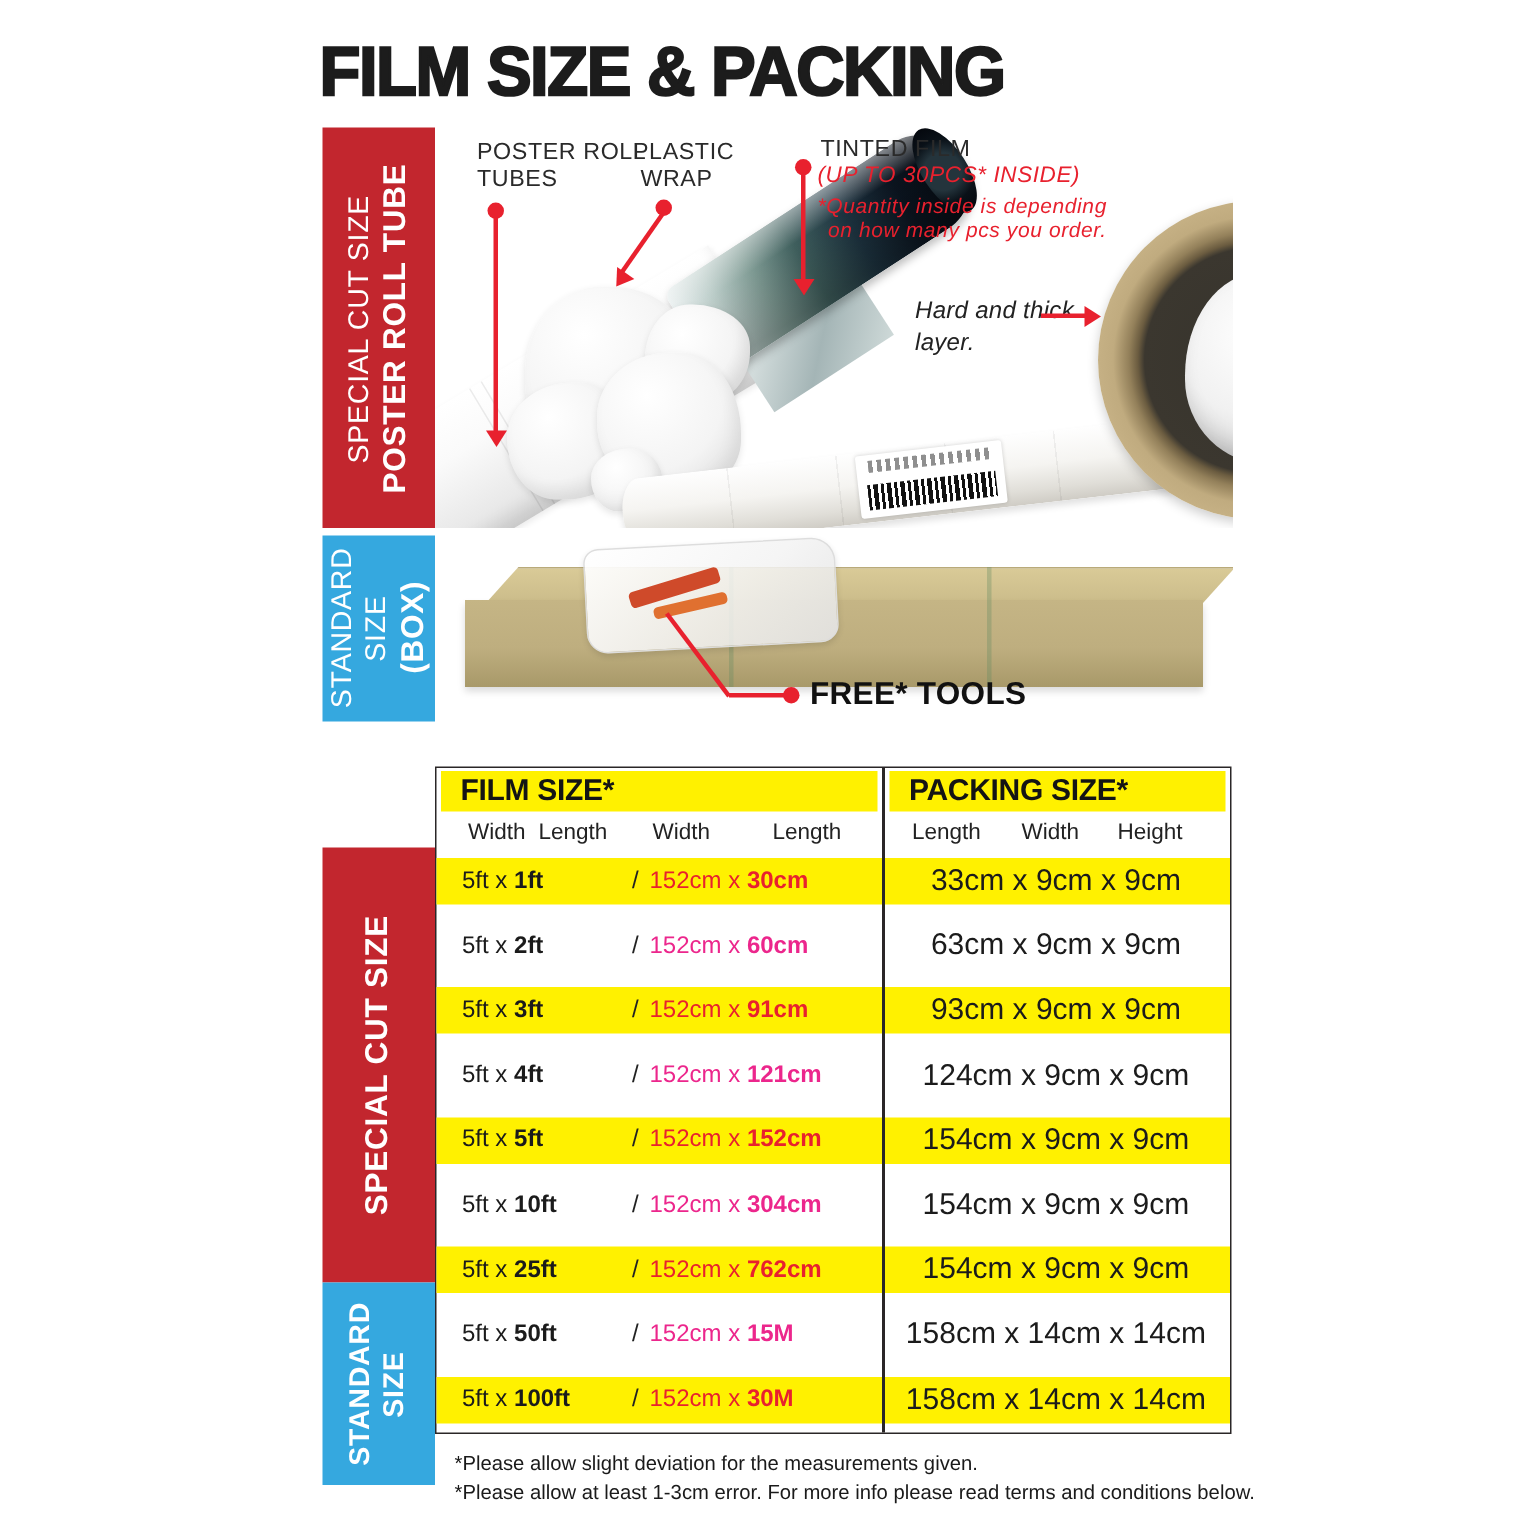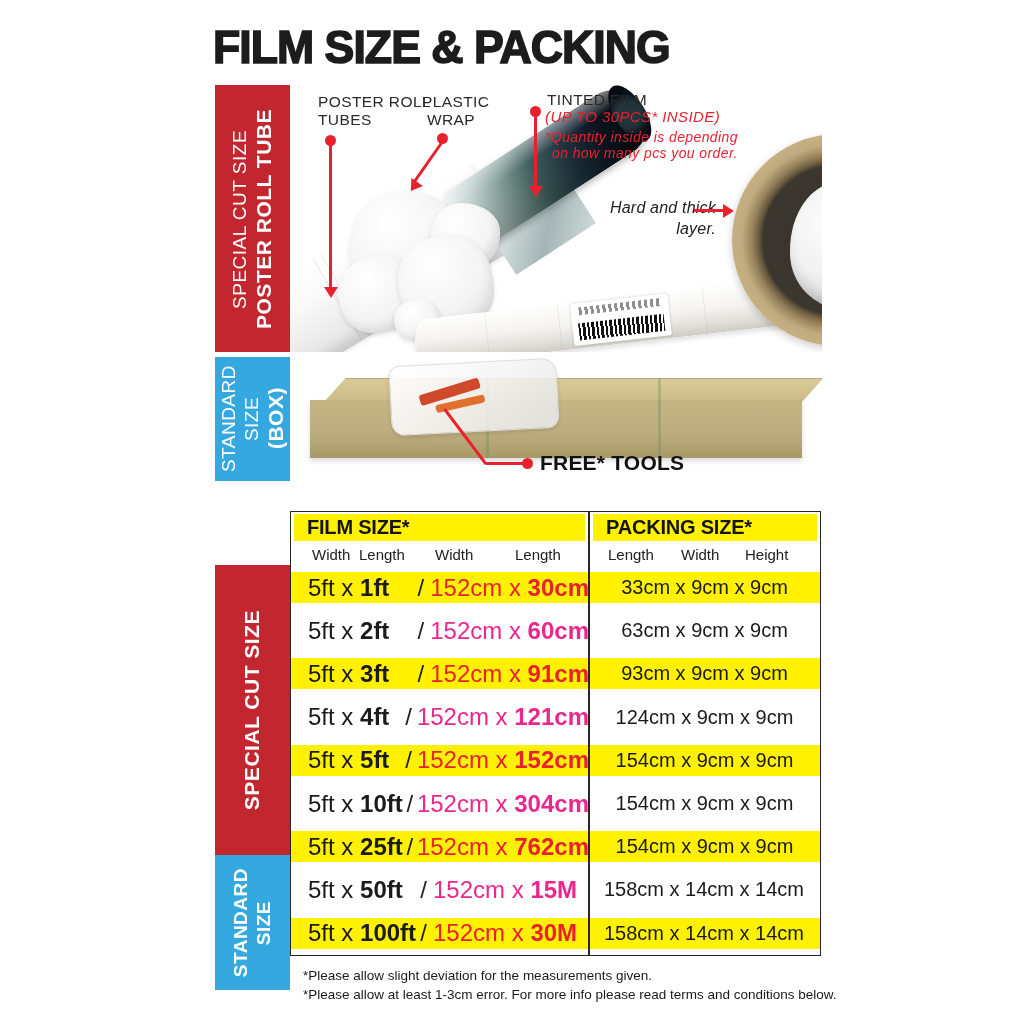--- a/index.html
+++ b/index.html
@@ -123,21 +123,21 @@
   .divider{position:absolute;left:297px;top:0;bottom:0;width:1.5px;background:#2a2627;z-index:5;}
   .hdr-band{position:absolute;top:2px;height:27px;background:var(--yellow);display:flex;align-items:center;}
   .hdr-film{left:3px;width:291px;}
   .hdr-pack{left:302px;width:224px;}
   .hdr-band span{font-size:20px;font-weight:700;color:#141414;padding-left:13px;letter-spacing:-.2px;}
   .subhdr{position:absolute;top:34px;font-size:15px;color:#222;}
   .rows{position:absolute;left:0;top:54px;right:0;}
   .row{height:43.2px;display:flex;align-items:center;}
   .band{height:31px;width:100%;display:flex;align-items:center;}
   .row.hl .band{background:var(--yellow);}
-  .cell-film{width:298px;display:flex;align-items:center;padding-left:17px;font-size:24px;color:#1b1b1b;}
+  .cell-film{width:298px;display:flex;align-items:center;padding-left:17px;font-size:16px;color:#1b1b1b;}
   .c-imp{width:106px;white-space:nowrap;}
   .c-slash{width:19px;text-align:center;color:#222;}
   .c-met{white-space:nowrap;color:var(--pink);}
   .row.hl .c-met{color:var(--bright-red);}
   .cell-pack{width:233px;text-align:center;font-size:20px;color:#1b1b1b;white-space:nowrap;}
   b{font-weight:700;}
 
   
   .notes{position:absolute;left:303px;top:966px;font-size:13.5px;color:#1a1a1a;line-height:1.42;}
 </style>
@@ -197,21 +197,21 @@
     <div class="ah-down" style="left:117px;top:96px;transform:rotate(35deg);"></div>
 
     <div class="ann" style="left:257px;top:6px;">TINTED FILM</div>
     <div class="ann ann-red" style="left:255px;top:23px;font-size:15px;">(UP TO 30PCS* INSIDE)</div>
     <div class="ann ann-red" style="left:255px;top:44px;font-size:14px;">*Quantity inside is depending</div>
     <div class="ann ann-red" style="left:262px;top:60px;font-size:14px;">on how many pcs you order.</div>
     <div class="dot" style="left:240px;top:21px;"></div>
     <div class="aline" style="left:244px;top:30px;width:3px;height:72px;"></div>
     <div class="ah-down" style="left:239px;top:101px;"></div>
 
-    <div class="ann ann-it" style="left:320px;top:113px;text-align:right;">
+    <div class="ann ann-it" style="left:320px;top:113px;">
       <span>Hard and thick</span><br>
       <span>layer.</span>
     </div>
     <div class="aline" style="left:404px;top:124px;width:30px;height:3px;"></div>
     <div class="ah-right" style="left:433px;top:119px;"></div>
   </div>
 
   <div class="sidebar sb-blue sb-top-blue">
     <div class="vtext">
       <span class="v-reg">STANDARD</span>

